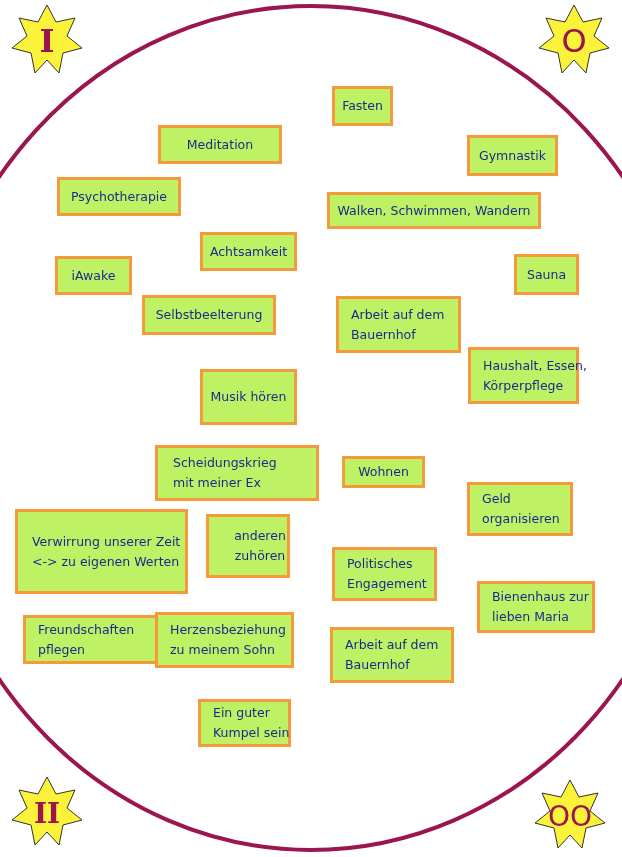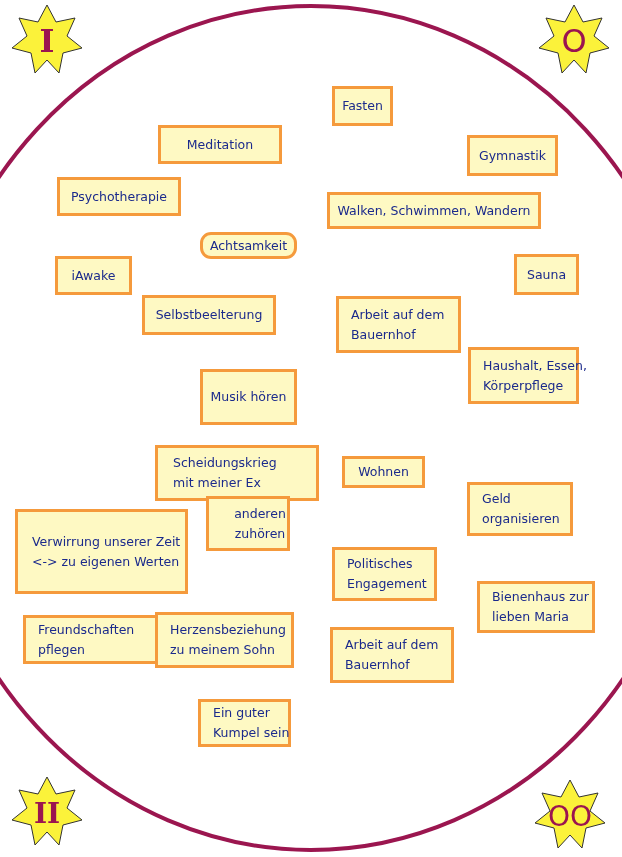--- a/index.html
+++ b/index.html
@@ -3,21 +3,21 @@
 <meta charset="utf-8">
 <style>
   html, body { margin: 0; padding: 0; background: #ffffff; }
   body { width: 622px; height: 857px; position: relative; overflow: hidden;
          font-family: "DejaVu Sans", sans-serif; }
   #canvas { position: absolute; left: 0; top: 0; width: 622px; height: 857px; }
   .box {
     position: absolute;
     box-sizing: border-box;
     border: 3px solid #f59a3c;
-    background: #fef9c3;
+    background: #bef264;
     color: #1b2a8c;
     font-size: 12.5px;
     line-height: 20px;
     display: flex;
     align-items: center;
     padding: 0 12px;
     white-space: nowrap;
   }
   .box span { display: block; }
   .box.center { justify-content: center; text-align: center; }
@@ -55,21 +55,21 @@
   <text x="47" y="823" text-anchor="middle" font-family="DejaVu Serif, serif" font-weight="bold" font-size="28" fill="#9b1450">II</text>
   <text x="570" y="826" text-anchor="middle" font-family="DejaVu Sans, sans-serif" font-size="28" fill="#9b1450">OO</text>
 </svg>
 
 <div class="box center" style="left:158px;top:125px;width:124px;height:39px;">
   <span>Meditation</span>
 </div>
 <div class="box center" style="left:57px;top:177px;width:124px;height:39px;">
   <span>Psychotherapie</span>
 </div>
-<div class="box center" style="left:200px;top:232px;width:97px;height:27px;border-radius:11px;">
+<div class="box center" style="left:200px;top:232px;width:97px;height:39px;">
   <span>Achtsamkeit</span>
 </div>
 <div class="box center" style="left:55px;top:256px;width:77px;height:39px;">
   <span>iAwake</span>
 </div>
 <div class="box center" style="left:142px;top:295px;width:134px;height:40px;">
   <span>Selbstbeelterung</span>
 </div>
 <div class="box center" style="left:200px;top:369px;width:97px;height:56px;">
   <span>Musik hören</span>
@@ -105,21 +105,21 @@
     <span>Scheidungskrieg</span>
     <span>mit meiner Ex</span>
   </div>
 </div>
 <div class="box left" style="left:15px;top:509px;width:173px;height:85px;padding-left:14px;">
   <div>
     <span>Verwirrung unserer Zeit</span>
     <span>&lt;-&gt; zu eigenen Werten</span>
   </div>
 </div>
-<div class="box center" style="left:206px;top:496px;width:84px;height:55px;padding-left:36px;">
+<div class="box center" style="left:206px;top:514px;width:84px;height:64px;padding-left:36px;">
   <div>
     <span>anderen</span>
     <span>zuhören</span>
   </div>
 </div>
 <div class="box left" style="left:23px;top:615px;width:145px;height:49px;">
   <div>
     <span>Freundschaften</span>
     <span>pflegen</span>
   </div>

